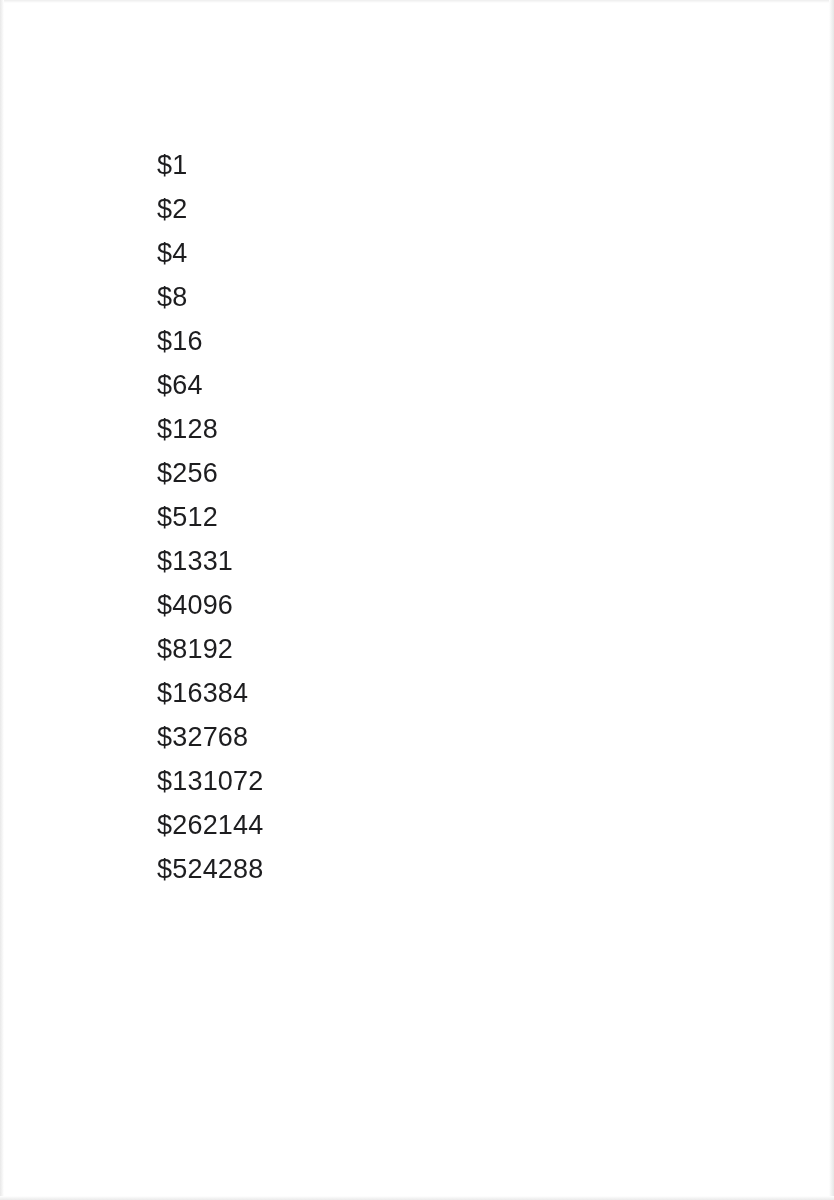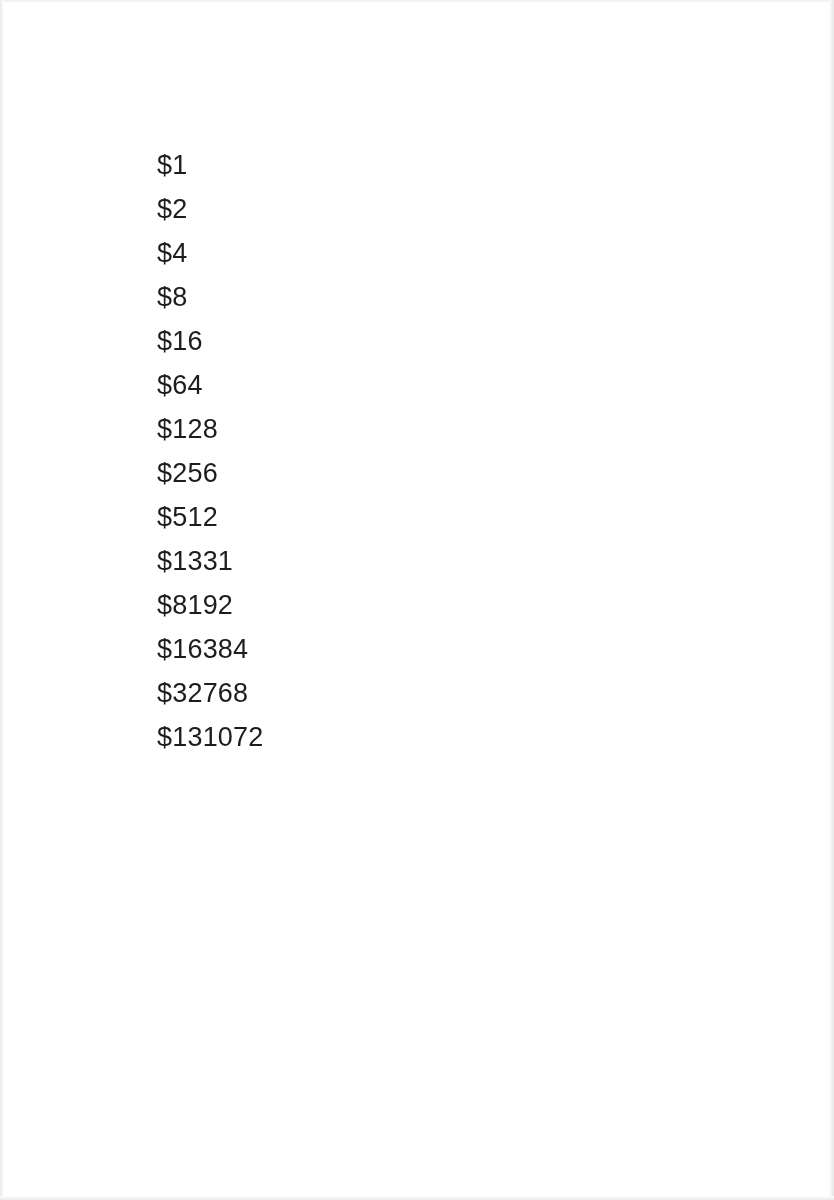--- a/index.html
+++ b/index.html
@@ -84,18 +84,21 @@
       <li class="amount-item">$1</li>
       <li class="amount-item">$2</li>
       <li class="amount-item">$4</li>
       <li class="amount-item">$8</li>
       <li class="amount-item">$16</li>
       <li class="amount-item">$64</li>
       <li class="amount-item">$128</li>
       <li class="amount-item">$256</li>
       <li class="amount-item">$512</li>
       <li class="amount-item">$1331</li>
+      <li class="amount-item">$4096</li>
       <li class="amount-item">$8192</li>
       <li class="amount-item">$16384</li>
       <li class="amount-item">$32768</li>
       <li class="amount-item">$131072</li>
+      <li class="amount-item">$262144</li>
+      <li class="amount-item">$524288</li>
     </ul>
 </div>
 
 </body></html>

